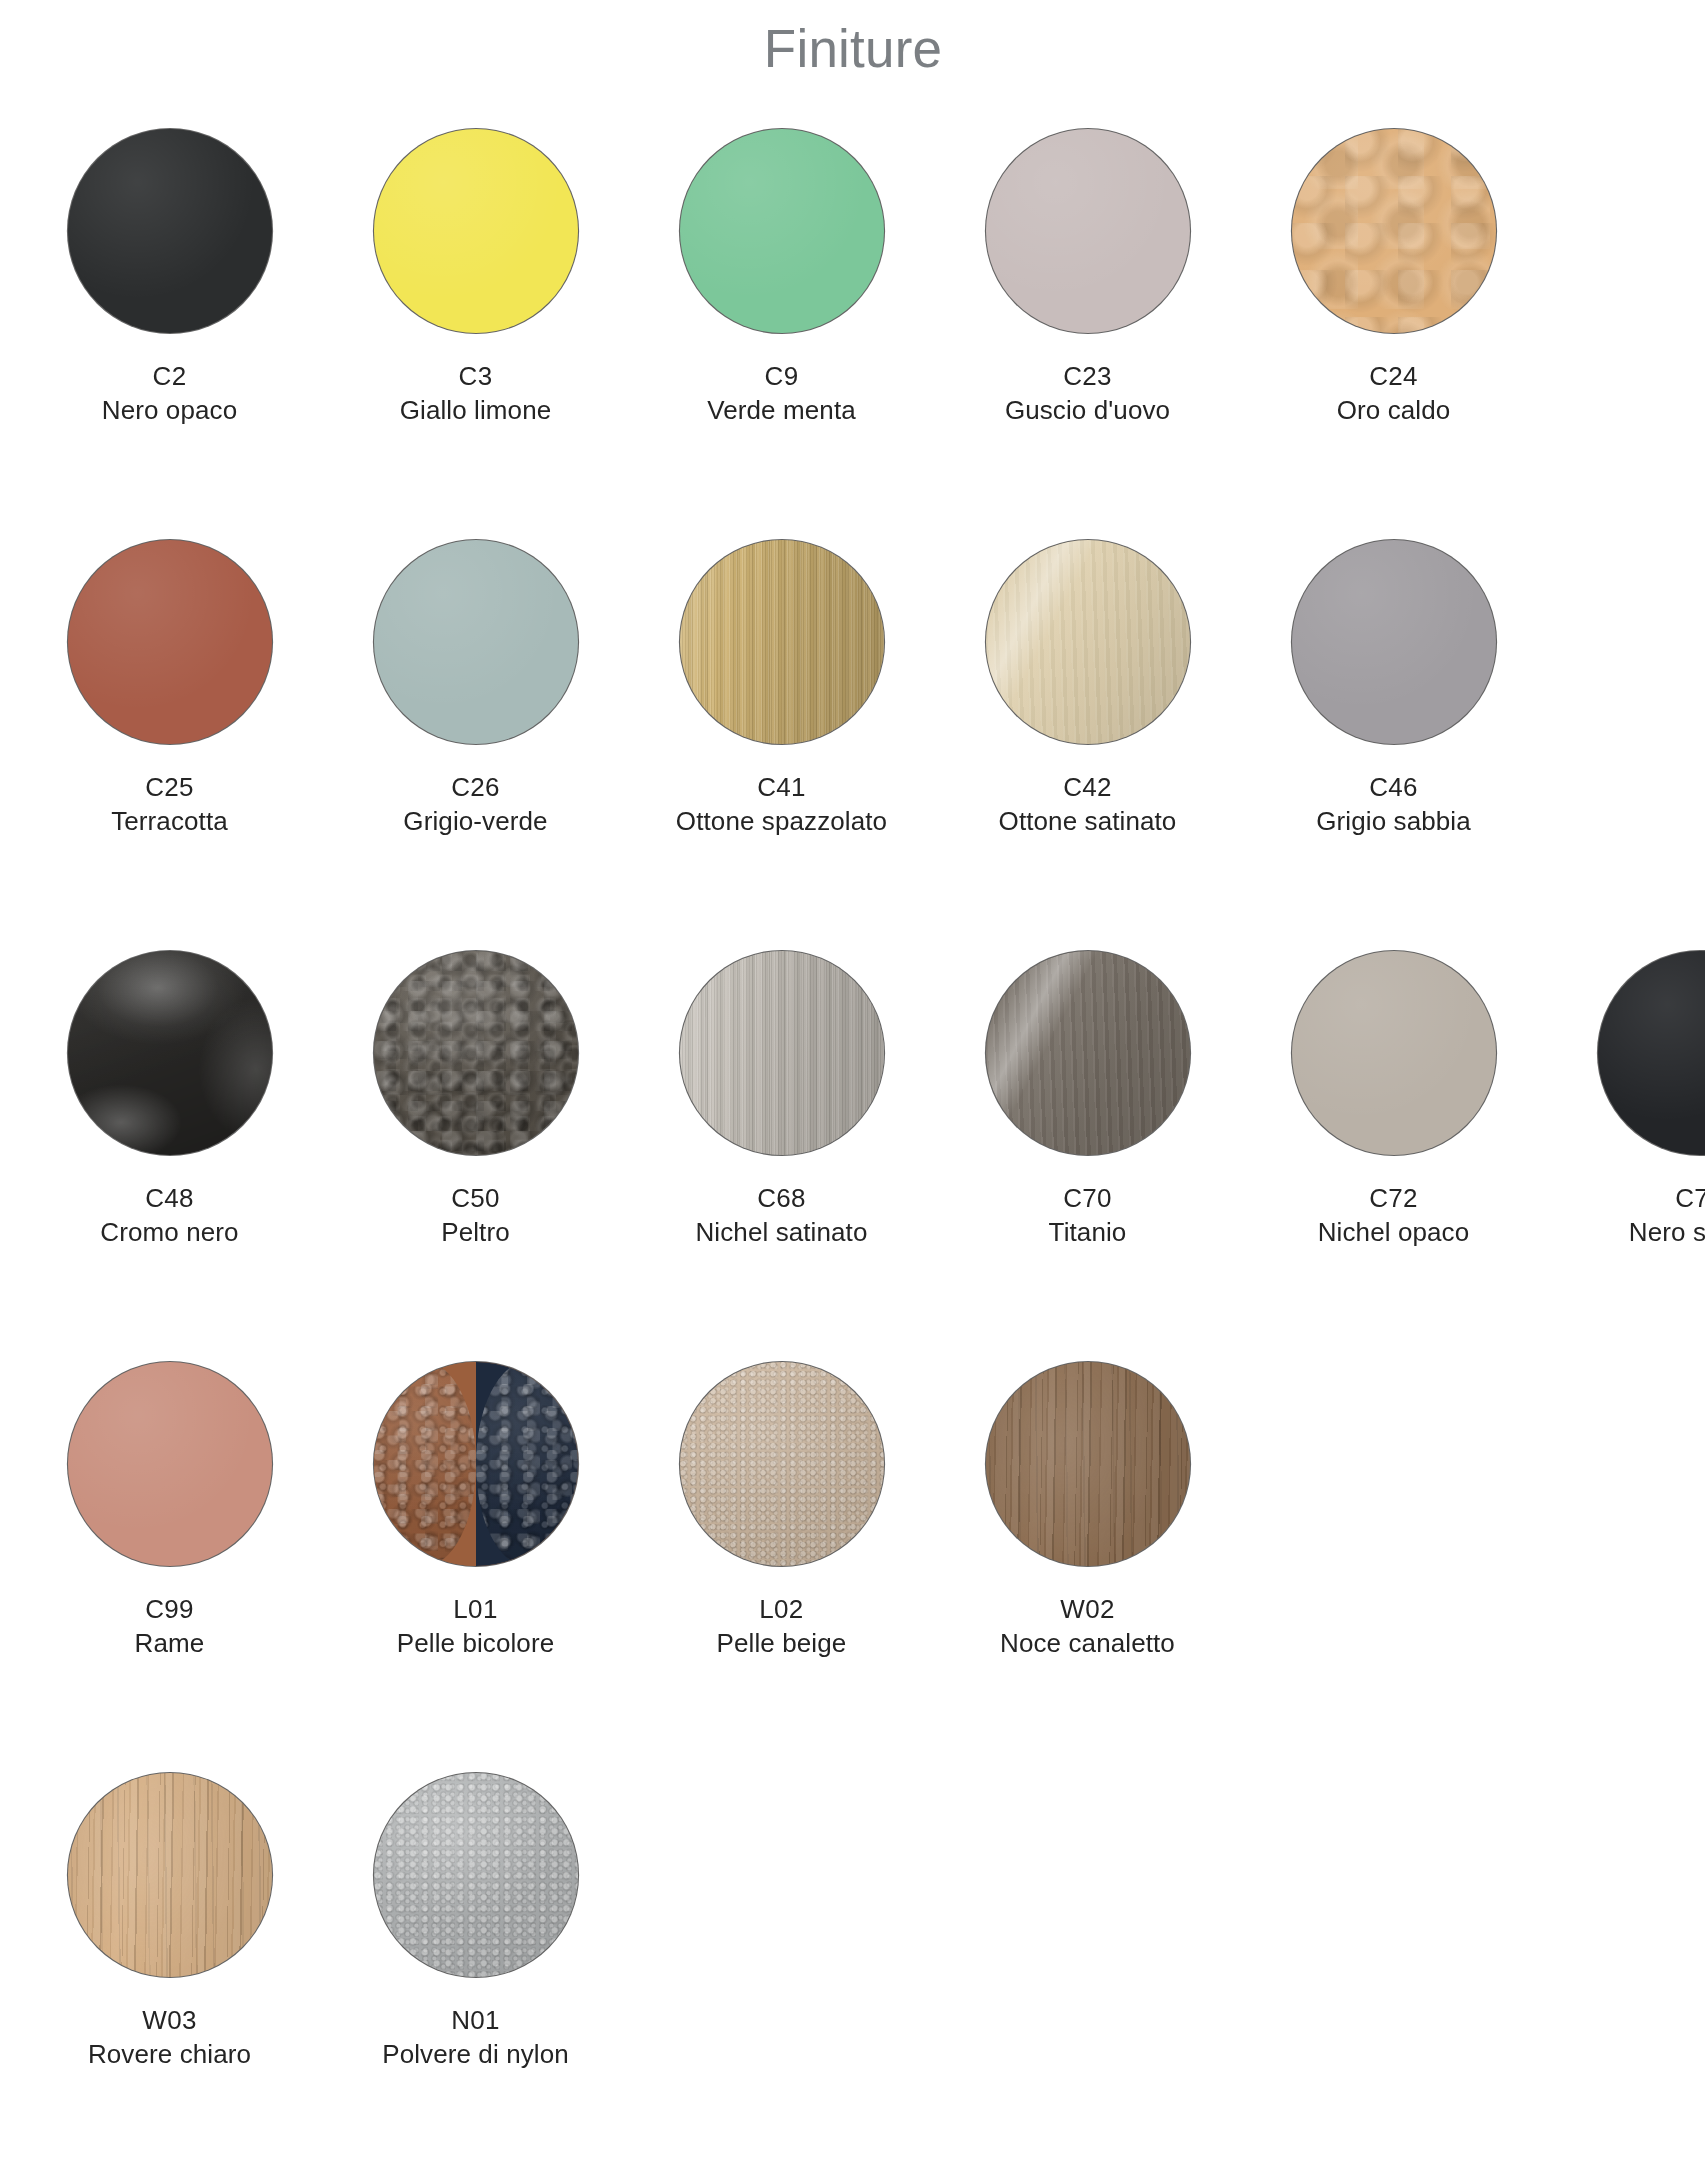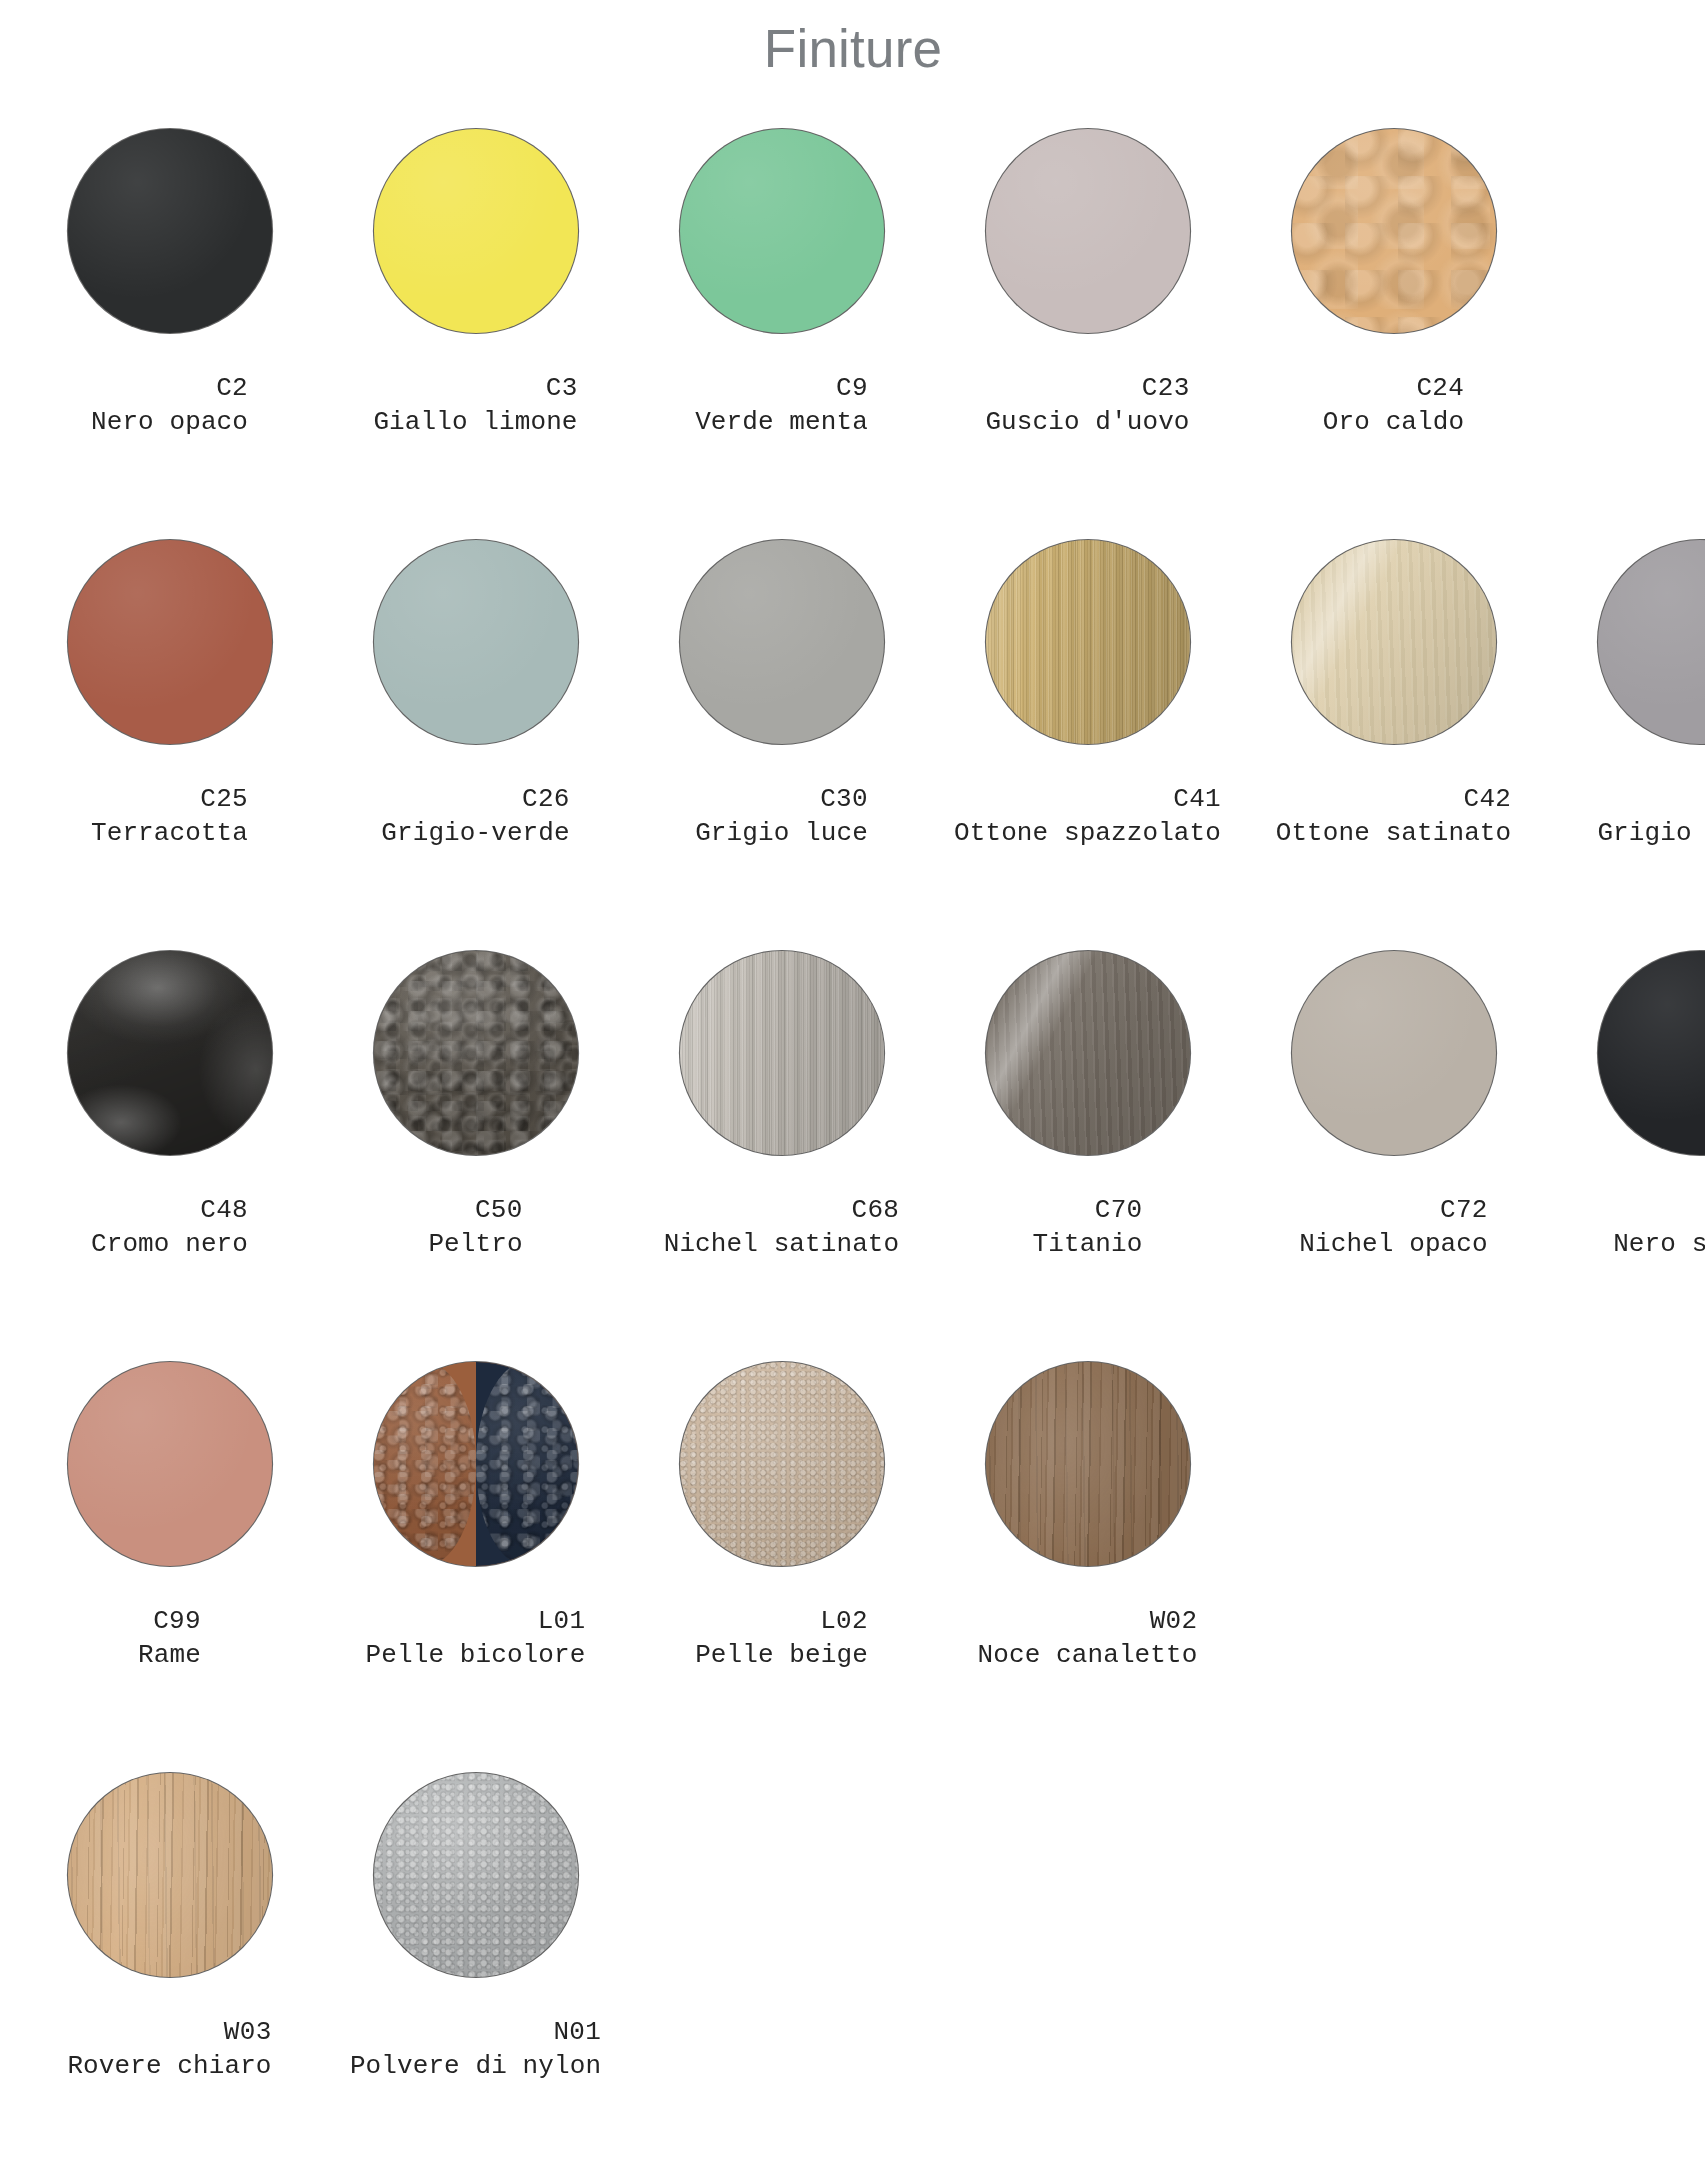--- a/index.html
+++ b/index.html
@@ -77,25 +77,24 @@
     overflow: hidden;
     box-shadow: 0 0 0 1.1px rgba(40,40,40,0.72);
   }
   .swatch .tex {
     position: absolute;
     inset: 0;
     border-radius: 50%;
   }
 
   .labels {
-    margin-top: 32px;
-    text-align: right;
+    margin-top: 20px;
+    text-align: center;
     color: #252525;
     line-height: 1.30;
-    font-family: Liberation Mono, monospace;
   }
   .code {
     font-size: 26px;
     font-weight: 400;
     color: #242424;
     letter-spacing: 0.3px;
     display: block;
   }
   .name {
     font-size: 26px;
@@ -399,31 +398,20 @@
               <div class="tex t-flat t-sheen"></div>
             </div>
           </div>
           <div class="labels">
             <span class="code">C26</span>
             <span class="name">Grigio-verde</span>
           </div>
         </div>
         <div class="cell">
           <div class="swatch-wrap">
-            <div class="swatch" style="background: rgb(167, 167, 163);">
-              <div class="tex t-flat t-sheen"></div>
-            </div>
-          </div>
-          <div class="labels">
-            <span class="code">C30</span>
-            <span class="name">Grigio luce</span>
-          </div>
-        </div>
-        <div class="cell">
-          <div class="swatch-wrap">
             <div class="swatch" style="background: rgb(205, 176, 110);">
               <div class="tex t-brushed"></div>
             </div>
           </div>
           <div class="labels">
             <span class="code">C41</span>
             <span class="name">Ottone spazzolato</span>
           </div>
         </div>
         <div class="cell">

